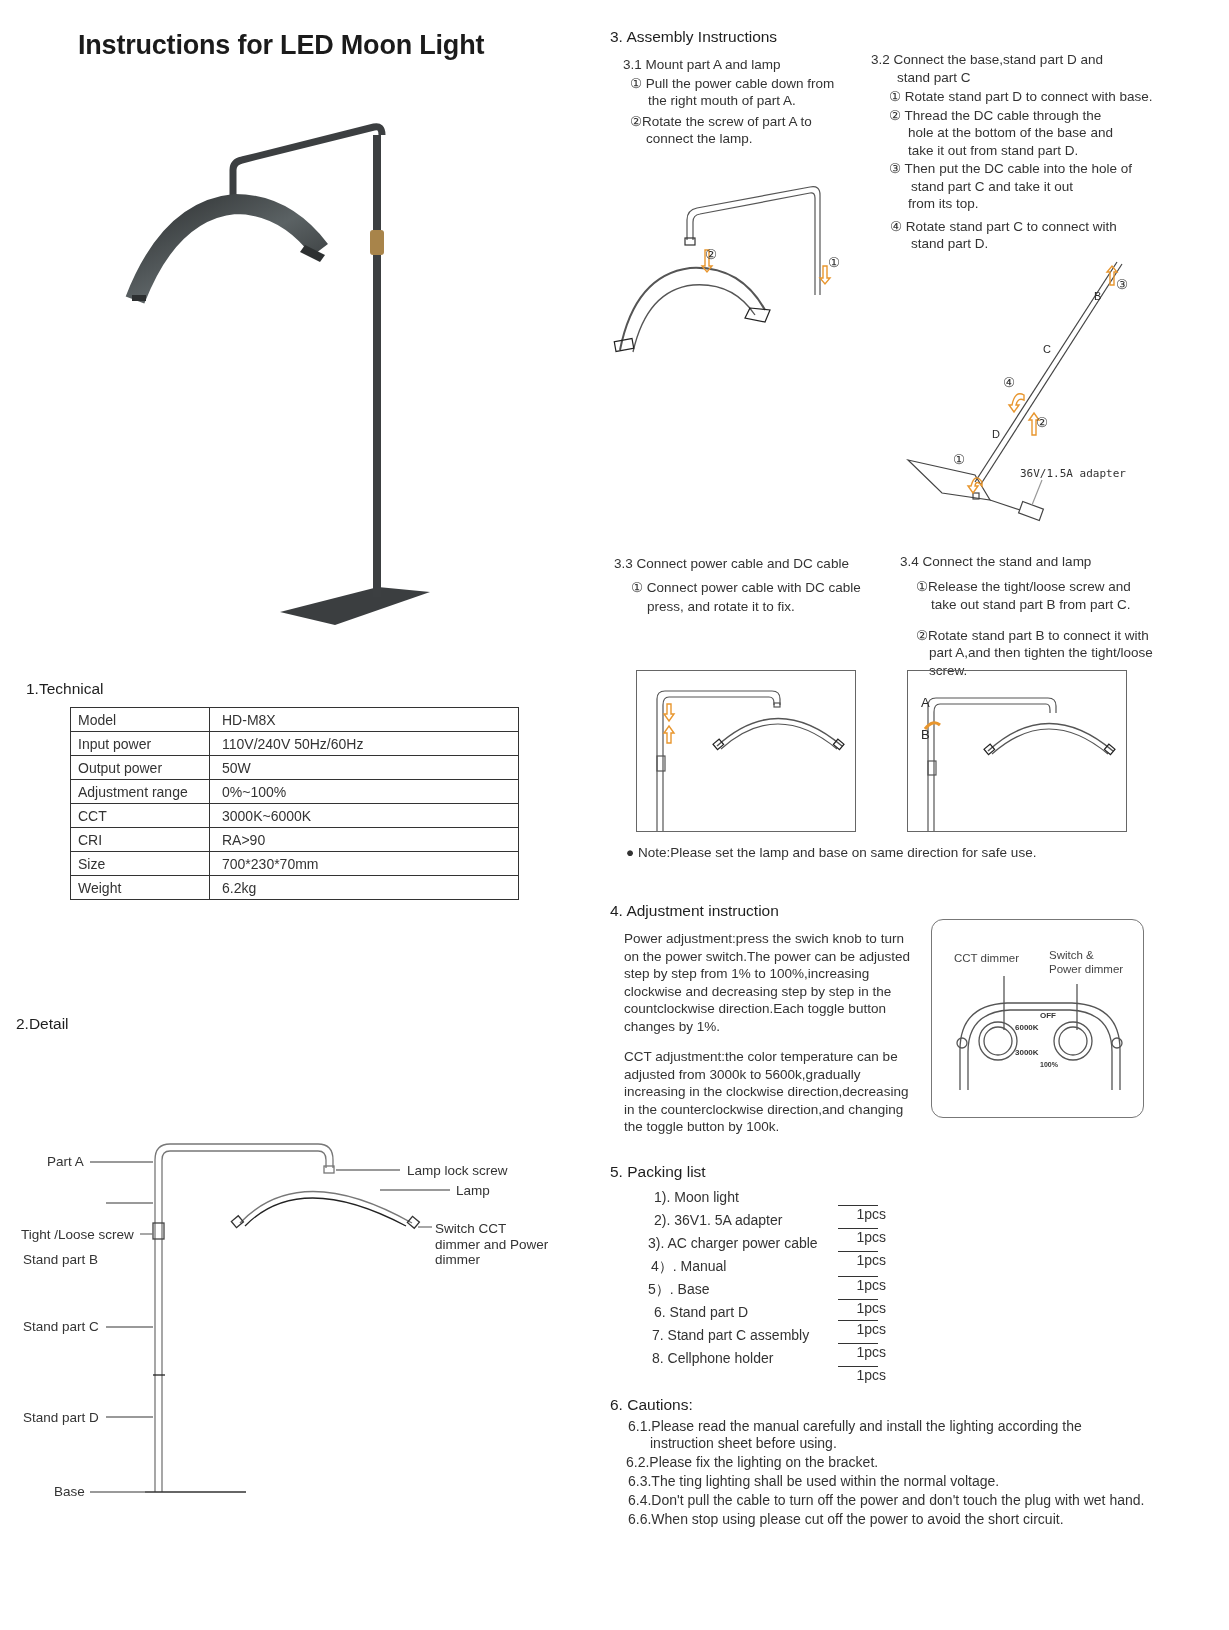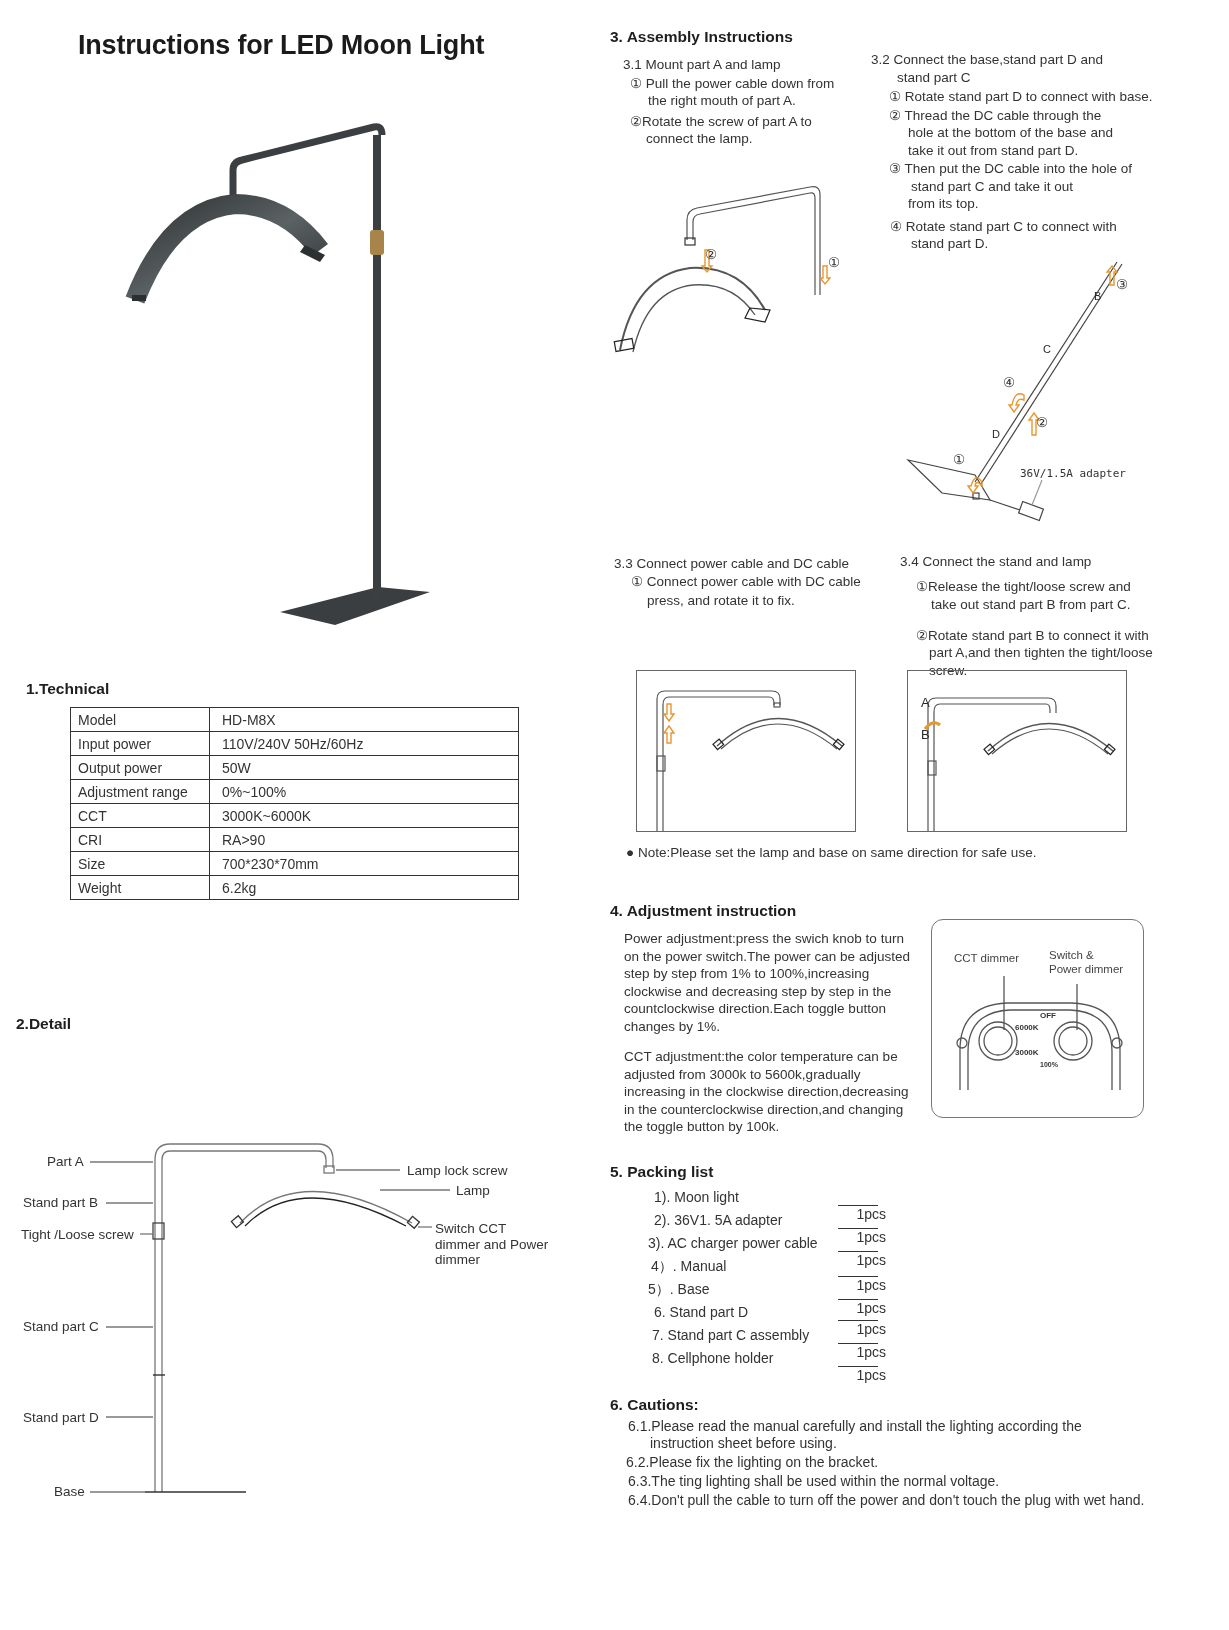--- a/index.html
+++ b/index.html
@@ -1,20 +1,20 @@
 <!DOCTYPE html>
 <html><head>
 <meta charset="utf-8">
 <style>
   html, body { margin:0; padding:0; background:#fff; }
   body { width:1229px; height:1630px; position:relative; overflow:hidden;
          font-family:"Liberation Sans", sans-serif; color:#2a2a2a; }
   .abs { position:absolute; }
   .title { left:78px; top:30px; font-size:27px; font-weight:bold; color:#1b1b1b; letter-spacing:-0.2px; }
-  .h2 { font-size:15.5px; font-weight:bold; color:#1e1e1e; }
+  .h2 { font-size:15.5px; font-weight:normal; color:#1e1e1e; }
   .txt { font-size:13.5px; line-height:17.5px; color:#333; }
   .txt p { margin:0; }
   .sub { font-size:13.5px; color:#333; }
   table.spec { border-collapse:collapse; font-size:14px; color:#333; }
   table.spec td { border:1.5px solid #333; height:23px; padding:0 0 0 7px; }
   table.spec td.k { width:131px; }
   table.spec td.v { width:296px; padding-left:12px; }
   .diag-label { font-size:13.5px; color:#333; white-space:nowrap; }
   .pl-row { display:flex; font-size:14px; color:#333; height:23px; align-items:flex-end;flex-direction:column; }
   .pl-name { width:232px; }
@@ -115,21 +115,21 @@
     <line x1="140" y1="104" x2="153" y2="104"></line>
     <line x1="106" y1="197" x2="153" y2="197"></line>
     <line x1="106" y1="287" x2="153" y2="287"></line>
     <line x1="90" y1="362" x2="145" y2="362"></line>
     <line x1="336" y1="40" x2="400" y2="40"></line>
     <line x1="380" y1="60" x2="450" y2="60"></line>
     <line x1="418" y1="97" x2="432" y2="97"></line>
   </g>
 </svg>
 <div class="abs diag-label" style="left:47px;top:1154px">Part A</div>
-<div class="abs diag-label" style="left:23px;top:1195px">Stand part B</div>
+<div class="abs diag-label" style="left:23px;top:1252px">Stand part B</div>
 <div class="abs diag-label" style="left:21px;top:1227px">Tight /Loose screw</div>
 <div class="abs diag-label" style="left:23px;top:1319px">Stand part C</div>
 <div class="abs diag-label" style="left:23px;top:1410px">Stand part D</div>
 <div class="abs diag-label" style="left:54px;top:1484px">Base</div>
 <div class="abs diag-label" style="left:407px;top:1163px">Lamp lock screw</div>
 <div class="abs diag-label" style="left:456px;top:1183px">Lamp</div>
 <div class="abs diag-label" style="left:435px;top:1221px;line-height:15.5px">
   <div>Switch CCT</div>
   <div>dimmer and Power</div>
   <div>dimmer</div>
@@ -196,21 +196,21 @@
 <div class="abs" style="left:1094px;top:290px;font-size:11px">B</div>
 <div class="abs" style="left:1043px;top:343px;font-size:11px">C</div>
 <div class="abs sub" style="left:1003px;top:374px">④</div>
 <div class="abs sub" style="left:1036px;top:414px">②</div>
 <div class="abs" style="left:992px;top:428px;font-size:11px">D</div>
 <div class="abs sub" style="left:953px;top:451px">①</div>
 <div class="abs" style="left:1020px;top:467px;font-size:11px;font-family:'DejaVu Sans Mono', monospace;color:#333">36V/1.5A adapter</div>
 
 <div class="abs txt" style="left:614px;top:555px">
   <p>3.3 Connect power cable and DC cable</p>
-  <p style="padding-left:17px;">① Connect power cable with DC cable</p>
+  <p style="padding-left:17px;margin-top:6px">① Connect power cable with DC cable</p>
   <p style="padding-left:33px;margin-top:2px">press, and  rotate it to fix.</p>
 </div>
 
 <div class="abs txt" style="left:900px;top:553px">
   <p>3.4 Connect the stand and lamp</p>
   <p style="padding-left:16px;margin-top:7px">①Release  the  tight/loose  screw  and</p>
   <p style="padding-left:31px;margin-top:1px">take out stand part B from part C.</p>
   <p style="padding-left:16px;margin-top:13px">②Rotate stand part B to connect it with</p>
   <p style="padding-left:29px">part A,and then tighten the tight/loose</p>
   <p style="padding-left:29px">screw.</p>
@@ -337,13 +337,14 @@
     </div>
 </div>
 
 <div class="abs h2" style="left:610px;top:1396px">6. Cautions:</div>
 <div class="abs caution" style="left:628px;top:1417px">
   <p>6.1.Please read the manual carefully and install the lighting  according the</p>
   <p style="padding-left:22px;margin-top:-2px">instruction sheet before using.</p>
   <p style="margin-left:-2px">6.2.Please fix the lighting on the bracket.</p>
   <p>6.3.The ting lighting shall be used within the normal voltage.</p>
   <p>6.4.Don't pull the cable to turn off the power and don't touch the plug with wet hand.</p>
+  <p>6.6.When stop using please cut off the power to avoid the short circuit.</p>
 </div>
 
 </body></html>

